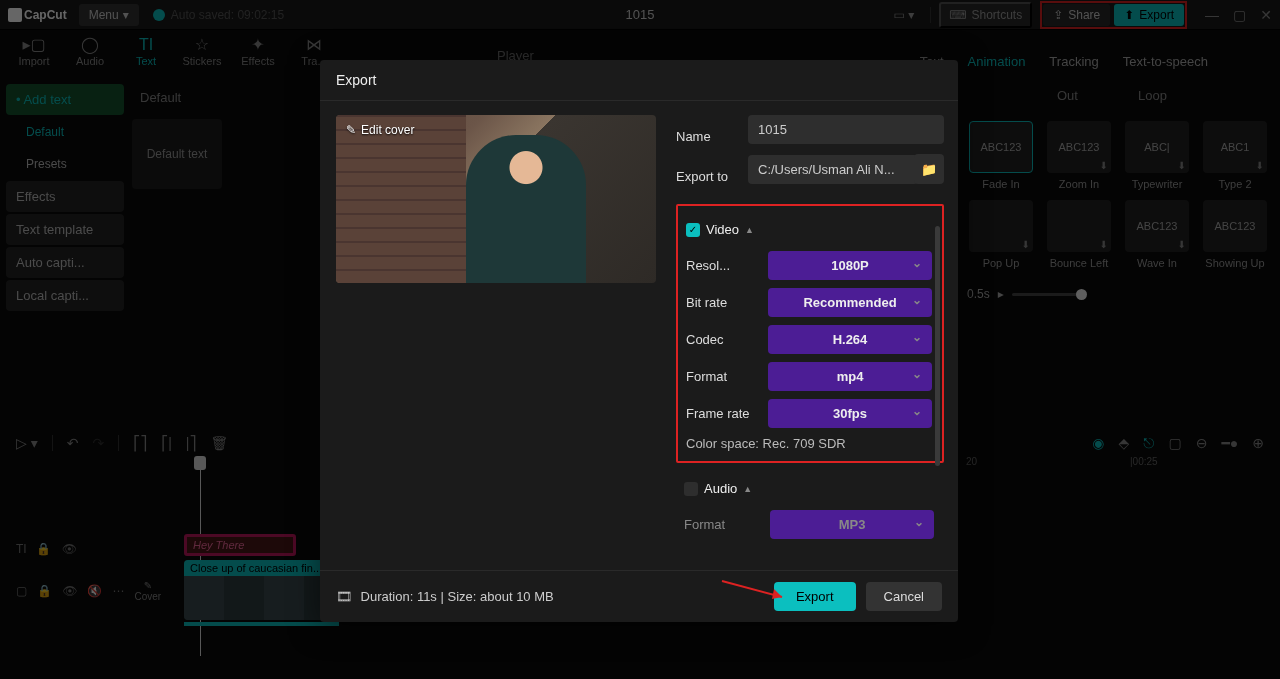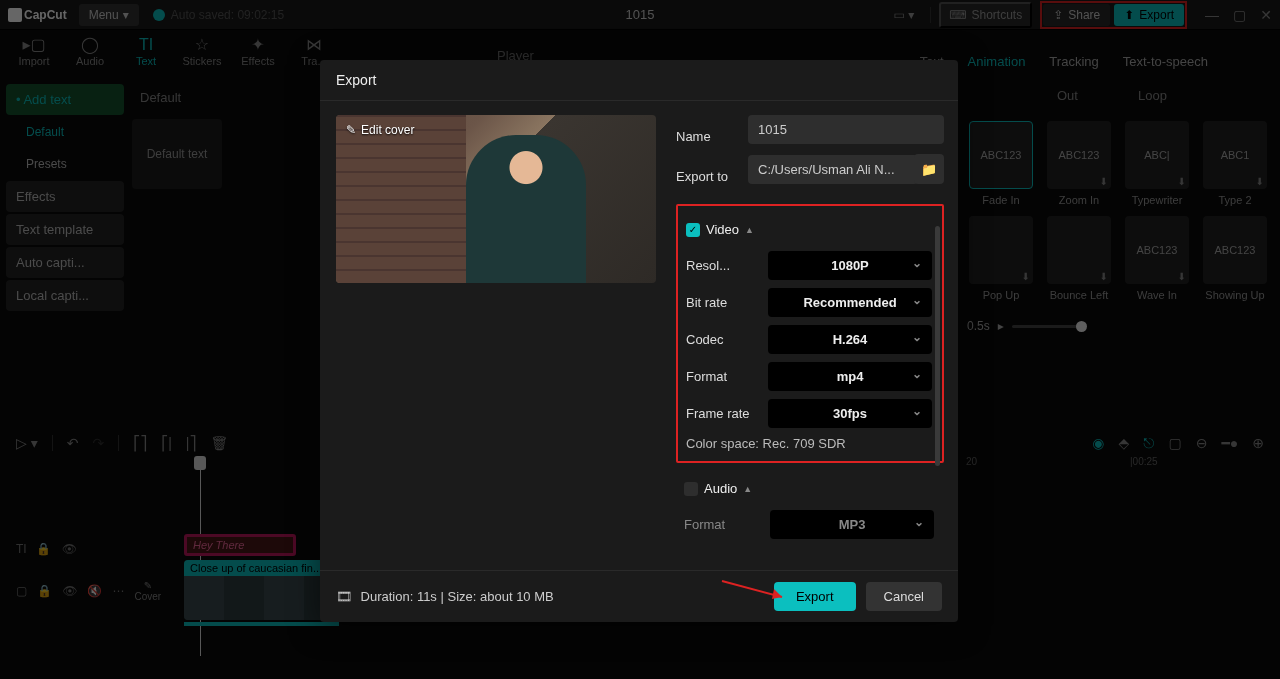--- a/index.html
+++ b/index.html
@@ -44,21 +44,21 @@
 .text-card { width: 90px; height: 70px; background: #1d1d1d; border-radius: 4px; display:flex; align-items:center; justify-content:center; color:#999; font-size:12px;}
 
 
 .player-label { position: absolute; left: 497px; top: 48px; color: #777; font-size: 13px; }
 
 
 .anim-panel { position:absolute; right: 8px; top: 88px; width: 305px;}
 .anim-tabs { display:flex; gap: 60px; color:#888; font-size:13px; margin-bottom: 18px; padding-left: 90px;}
 .anim-grid { display:grid; grid-template-columns: repeat(4, 68px); gap: 10px 10px;}
 .anim-item { display:flex; flex-direction:column; align-items:center; gap:5px;}
-.anim-thumb { width: 64px; height: 68px; background:#222; border-radius:4px; color:#aaa; font-size:11px; display:flex; align-items:center; justify-content:center; position:relative;}
+.anim-thumb { width: 64px; height: 52px; background:#222; border-radius:4px; color:#aaa; font-size:11px; display:flex; align-items:center; justify-content:center; position:relative;}
 .anim-thumb.sel { border:1px solid #0bbfbf;}
 .anim-dl { position:absolute; bottom:2px; right:3px; font-size:10px; color:#888;}
 .anim-label { font-size:11px; color:#999;}
 .anim-duration { display:flex; align-items:center; gap:8px; margin-top:18px; color:#aaa; font-size:12px;}
 .anim-slider { width: 70px; height:3px; background:#444; border-radius:2px; position:relative;}
 .anim-slider::after { content:""; position:absolute; right:-5px; top:-4px; width:11px; height:11px; background:#eee; border-radius:50%;}
 
 
 .timeline-tools { position:absolute; left: 8px; top: 430px; right:8px; height: 26px; display:flex; align-items:center; color:#888; gap: 16px; padding: 0 8px;}
 .timeline-tools .group { display:flex; gap:14px; align-items:center;}
@@ -99,21 +99,21 @@
 .form-input { flex:1; background:#2e2e2e; border:none; color:#ccc; padding:7px 10px; border-radius:4px; font-size:13px;}
 .folder-btn { width:30px; height:30px; background:#2e2e2e; border-radius:4px; display:flex; align-items:center; justify-content:center; color:#ccc; margin-left:-4px;}
 
 .video-section { border:2px solid #d22; border-radius:2px; padding: 16px 10px 10px 8px; margin-top: 10px; position:relative;}
 .section-head { display:flex; align-items:center; gap:6px; margin-bottom:14px;}
 .chk { width:14px; height:14px; background:#0bbfbf; border-radius:3px; display:flex; align-items:center; justify-content:center; color:#000; font-size:10px;}
 .section-title { color:#eee; font-weight:500; font-size:13px;}
 .section-caret { color:#888; font-size:9px;}
 .opt-row { display:flex; align-items:center; justify-content:space-between; margin-bottom:8px;}
 .opt-label { color:#ddd; font-size:13px;}
-.opt-select { width: 164px; background:#000000; border:none; color:#eee; padding:7px 10px; border-radius:4px; font-size:13px; text-align:center; font-weight:600; position:relative;}
+.opt-select { width: 164px; background:#4c1d95; border:none; color:#eee; padding:7px 10px; border-radius:4px; font-size:13px; text-align:center; font-weight:600; position:relative;}
 .opt-select::after { content:"⌄"; position:absolute; right:10px; top:5px; color:#888; font-size:12px;}
 .colorspace { color:#bbb; font-size:13px; margin-top:6px;}
 .scroll-ind { position:absolute; right:2px; top:20px; width:5px; height: 240px; background:#3a3a3a; border-radius:3px;}
 
 .audio-section { padding: 8px 10px 0 8px;}
 .audio-section .chk { background:#2e2e2e;}
 .audio-section .opt-select { color:#888; font-weight:700;}
 
 .modal-foot { height: 52px; border-top:1px solid #2a2a2a; display:flex; align-items:center; padding: 0 16px; gap:10px;}
 .foot-info { color:#ccc; font-size:13px; display:flex; align-items:center; gap:8px;}

